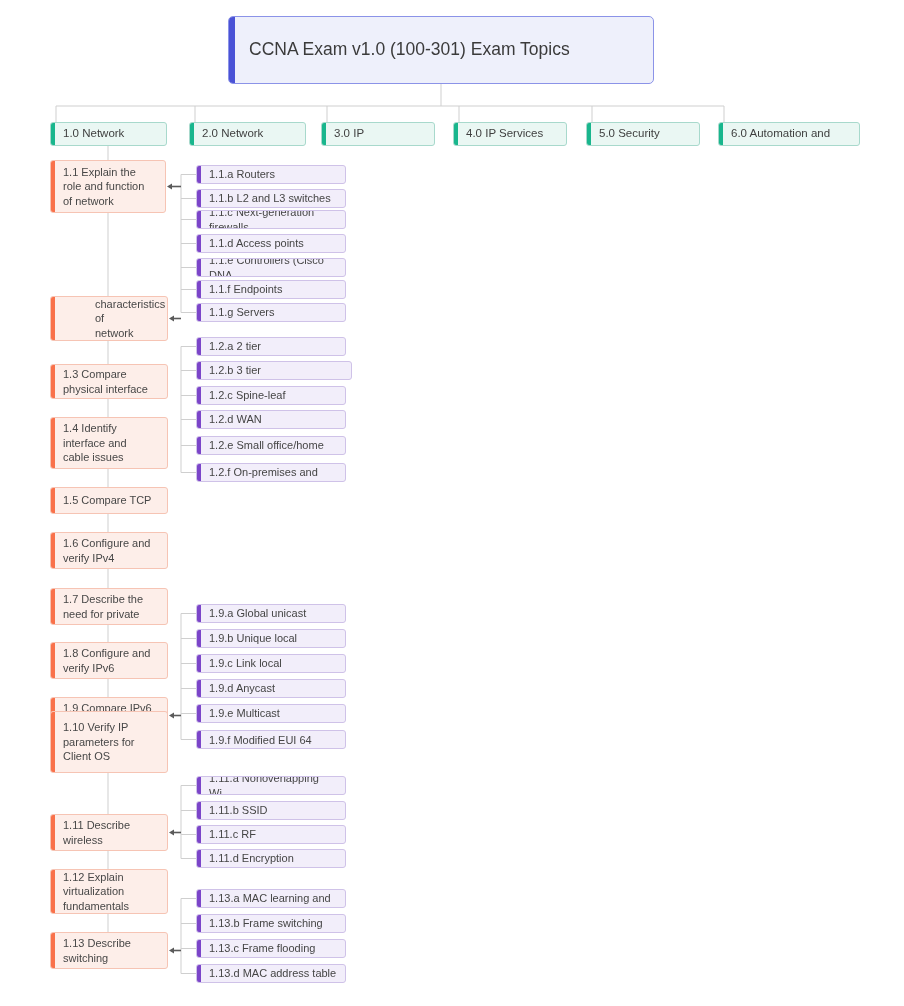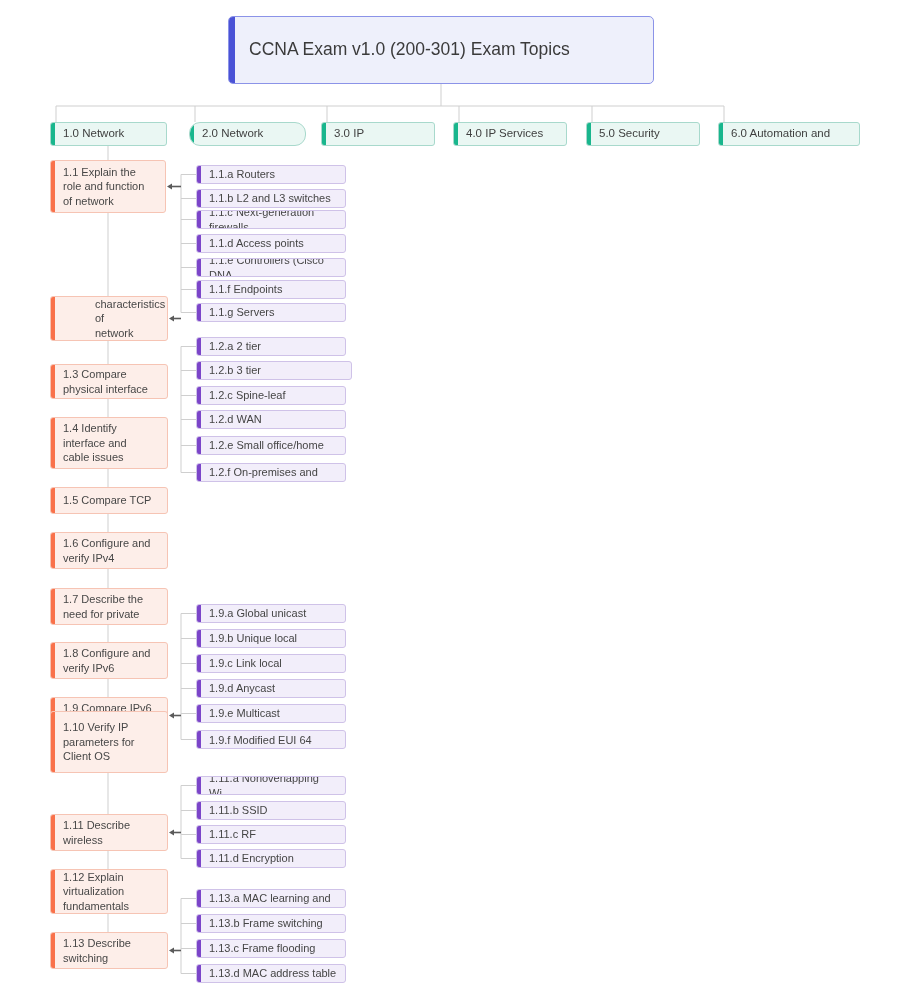--- a/index.html
+++ b/index.html
@@ -128,27 +128,27 @@
       <path d="M 181 898.5 L 196 898.5" fill="none" stroke="#cfcfcf" stroke-width="1"></path>
       <path d="M 181 923.5 L 196 923.5" fill="none" stroke="#cfcfcf" stroke-width="1"></path>
       <path d="M 181 948.5 L 196 948.5" fill="none" stroke="#cfcfcf" stroke-width="1"></path>
       <path d="M 181 973.5 L 196 973.5" fill="none" stroke="#cfcfcf" stroke-width="1"></path>
       <path d="M 181 950.5 L 174 950.5" fill="none" stroke="#5a5a5a" stroke-width="1.6"></path>
       <path d="M 169 950.5 l 5 -3 l 0 6 z" fill="#5a5a5a"></path>
     </svg>
   <div id="nodes">
       <div class="node n-root" style="left: 228px; top: 16px; width: 426px; height: 68px;">
         <div class="accent"></div>
-        <div class="label">CCNA Exam v1.0 (200-301) Exam Topics</div>
+        <div class="label">CCNA Exam v1.0 (100-301) Exam Topics</div>
       </div>
       <div class="node n-l2" style="left: 50px; top: 122px; width: 117px; height: 24px;">
         <div class="accent"></div>
         <div class="label">1.0 Network</div>
       </div>
-      <div class="node n-l2" style="left: 189px; top: 122px; width: 117px; height: 24px; border-radius: 11px;">
+      <div class="node n-l2" style="left: 189px; top: 122px; width: 117px; height: 24px;">
         <div class="accent"></div>
         <div class="label">2.0 Network</div>
       </div>
       <div class="node n-l2" style="left: 321px; top: 122px; width: 114px; height: 24px;">
         <div class="accent"></div>
         <div class="label">3.0 IP</div>
       </div>
       <div class="node n-l2" style="left: 453px; top: 122px; width: 114px; height: 24px;">
         <div class="accent"></div>
         <div class="label">4.0 IP Services</div>

